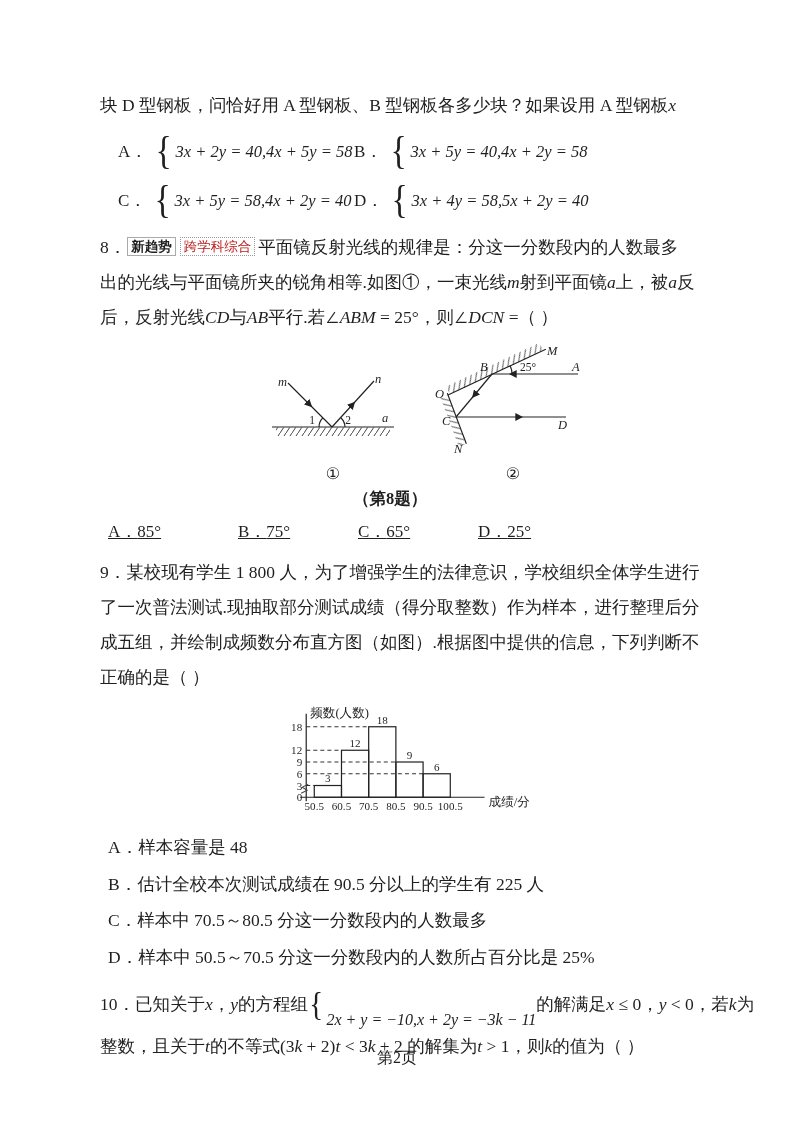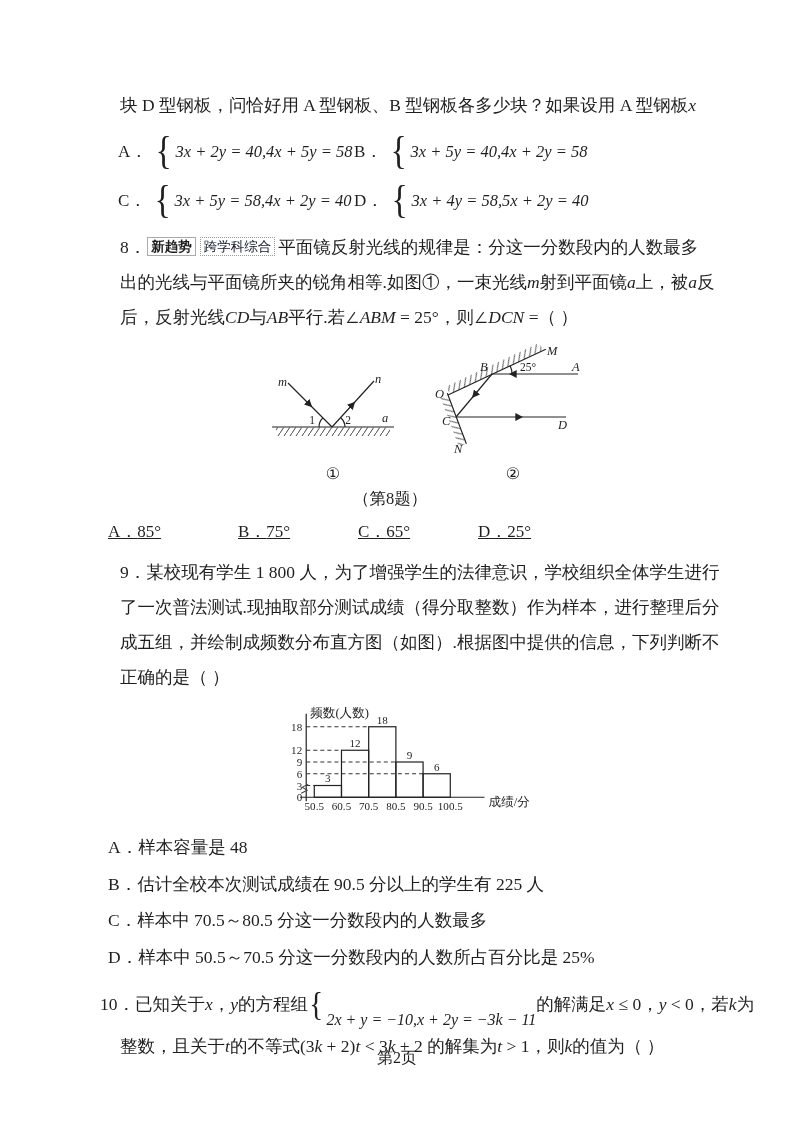--- a/index.html
+++ b/index.html
@@ -1,39 +1,39 @@
 <!DOCTYPE html>
 <html><head>
 <meta charset="utf-8">
 <style>
   html,body{margin:0;padding:0;}
   body{
     width:794px;height:1123px;background:#ffffff;position:relative;overflow:hidden;
     font-family:"Liberation Serif",serif;color:#1f1f1f;
   }
   .content{position:absolute;left:100px;top:86px;width:610px;}
-  .line{font-size:17.5px;line-height:35px;white-space:nowrap;margin-left:20px;}
+  .line{font-size:17.5px;line-height:35px;white-space:nowrap;}
   .para-q7 .line{line-height:39px;}
   .seg-i{font-style:italic;font-family:"Liberation Serif",serif;}
   
   .opt-grid{display:grid;grid-template-columns:236px auto;margin:6px 0 10px 18px;row-gap:9px;}
   .opt{display:flex;align-items:center;}
   .opt-label{font-size:17px;margin-right:7px;}
   .brace{font-size:40px;font-weight:400;line-height:1;transform:scaleX(.85);margin-right:2px;}
   .eqs{display:flex;flex-direction:row;}
   .eq{font-size:16.5px;font-style:italic;line-height:21px;white-space:nowrap;}
   
   .badge{display:inline-block;font-size:13.5px;line-height:17px;padding:0 3px;margin:0 3px 0 1px;vertical-align:2px;}
   .badge.solid{font-weight:bold;border:1px solid #aaa;text-align:center;}
-  .badge.dotted{border:1px dotted #999;color:#0f172a;}
+  .badge.dotted{border:1px dotted #999;color:#b91c1c;}
   
   .figure-row{display:flex;gap:30px;margin:10px 0 0 168px;align-items:flex-end;}
   .fig{text-align:center;}
   .figcap{font-size:16px;line-height:22px;margin-top:2px;}
-  .fig-title{width:580px;text-align:center;font-size:16.5px;line-height:24px;margin-top:2px;}
+  .fig-title{width:580px;text-align:center;font-size:16.5px;line-height:24px;margin-top:2px;font-weight:bold;}
   .ans-row{display:grid;grid-template-columns:130px 120px 120px auto;margin:6px 0 8px 8px;font-size:17px;line-height:30px;text-decoration:underline;}
   .q9-opts .line{margin-left:8px;line-height:36.5px;}
   .chart-wrap{margin:6px 0 4px 176px;}
   
   .q10-line1{display:flex;align-items:center;white-space:nowrap;font-size:17.5px;height:50px;margin-top:4px;}
   .inline-sys{display:inline-flex;align-items:center;}
   .brace2{font-size:34px;line-height:1;transform:scaleX(.85);margin-right:2px;}
   .inline-sys .eq{font-size:16px;line-height:19.5px;margin-top:32px;}
   .footer{position:absolute;left:0;bottom:54px;width:794px;text-align:center;font-size:16px;}
   

